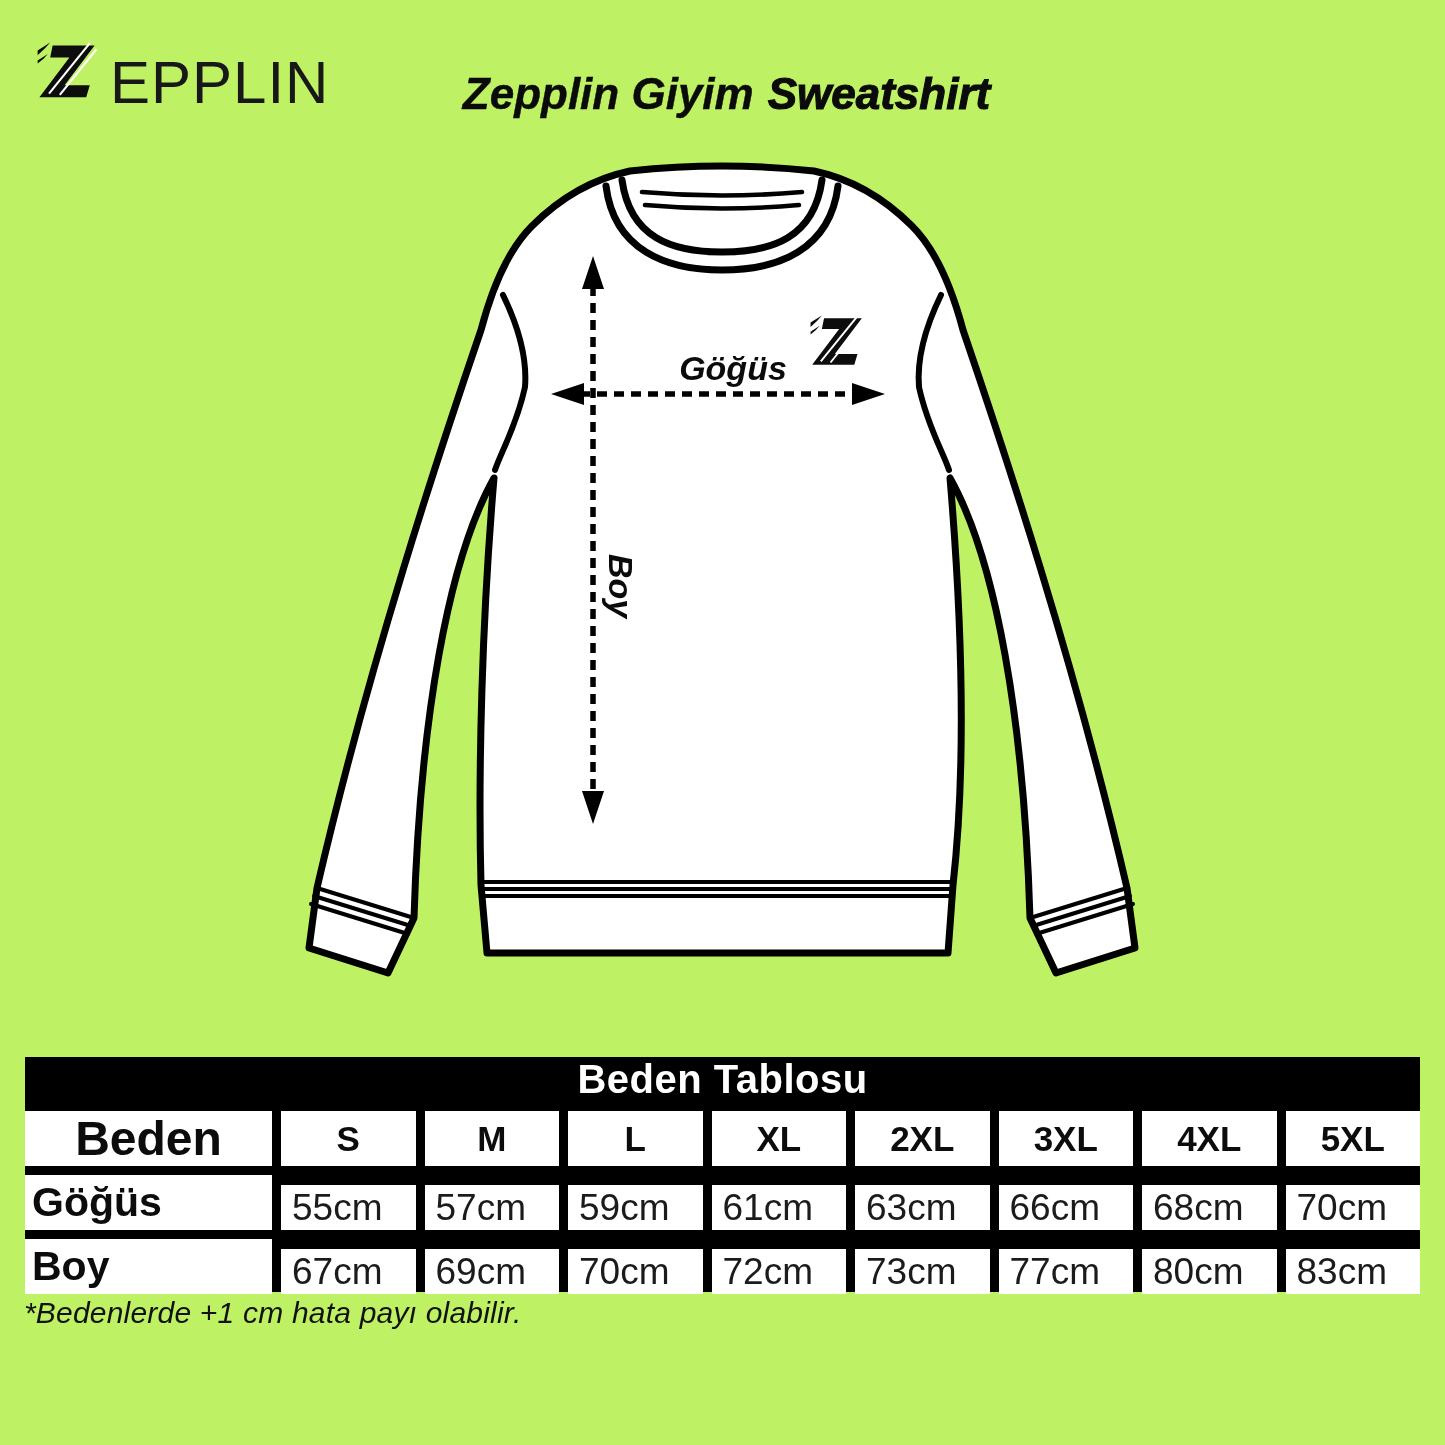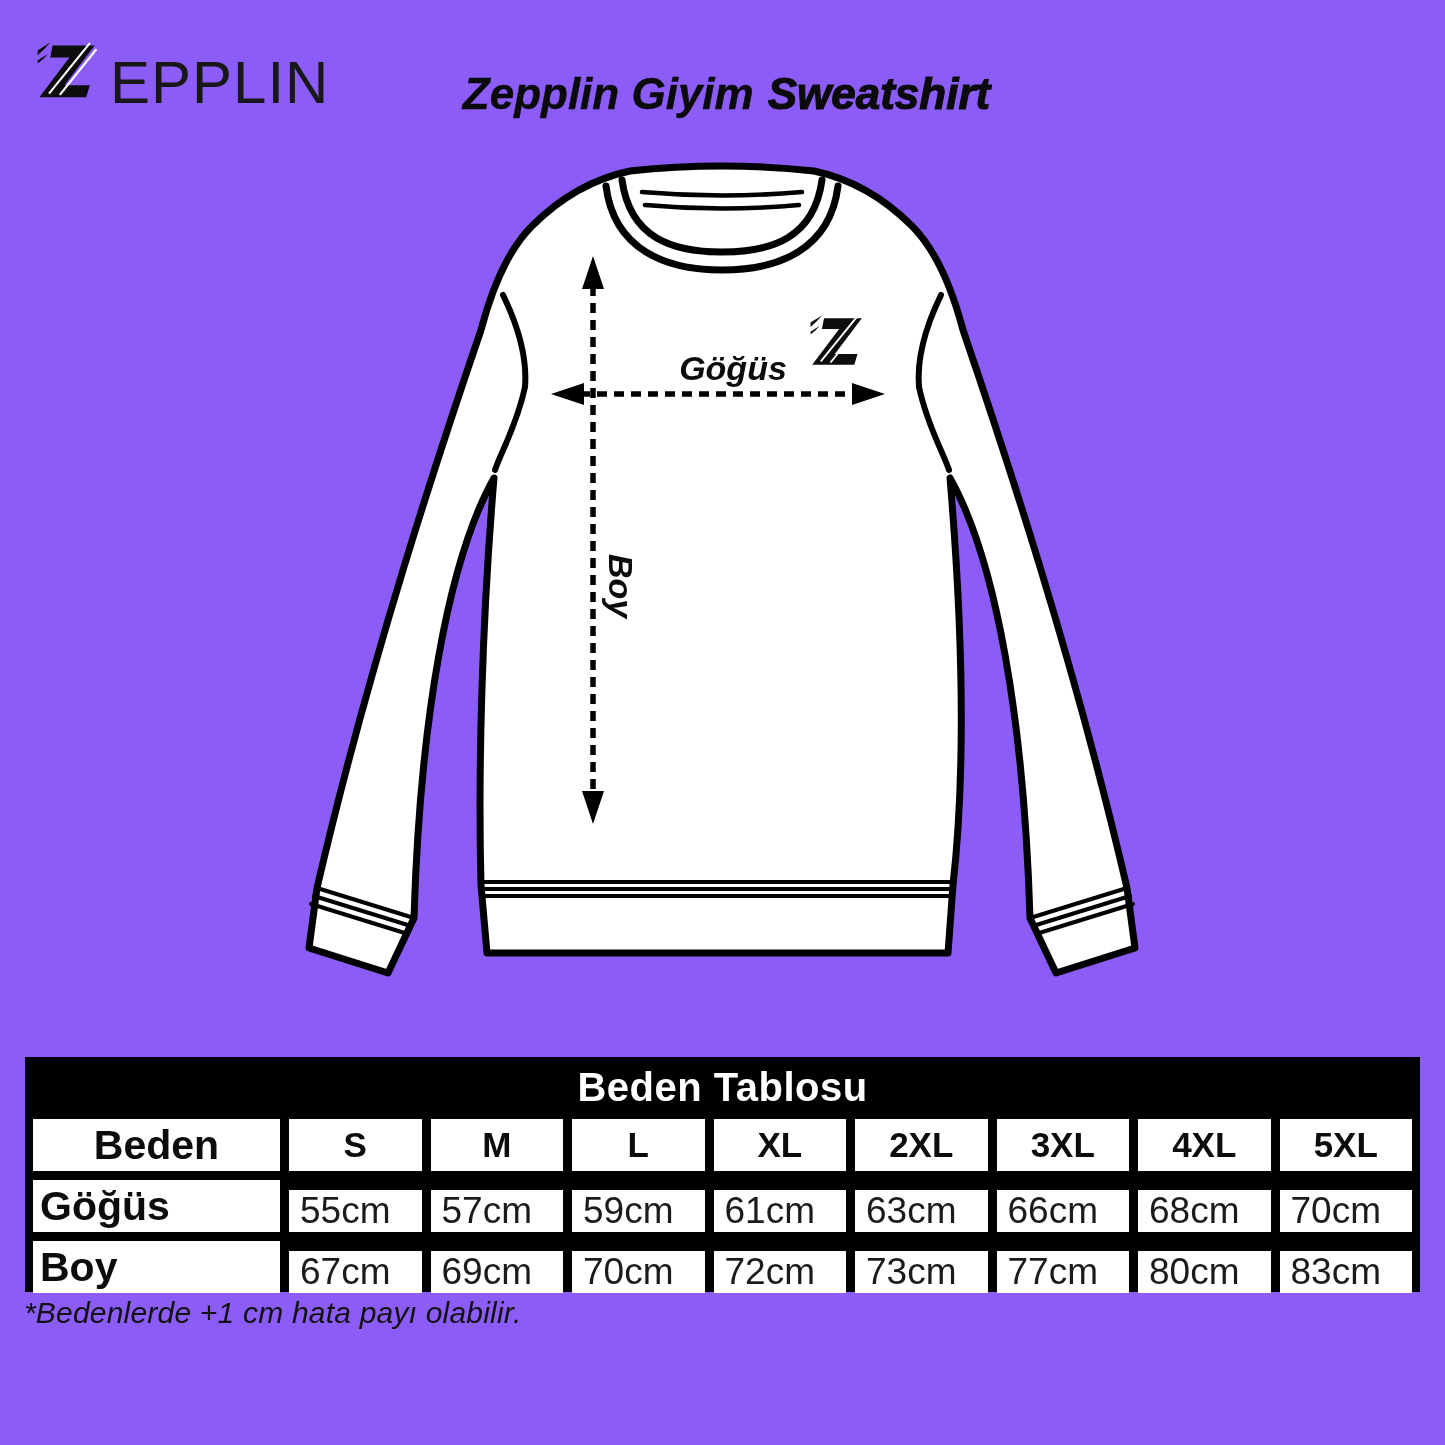--- a/index.html
+++ b/index.html
@@ -1,21 +1,21 @@
 <!DOCTYPE html>
 <html><head>
 <meta charset="utf-8">
 <style>
   html,body{margin:0;padding:0;}
   body{
     width:1445px;height:1445px;background:#ffffff;
     font-family:"Liberation Sans", sans-serif;color:#000;
     -webkit-font-smoothing:antialiased;
   }
-  .page{position:relative;width:1445px;height:1445px;overflow:hidden;background:#8b5cf6;}
+  .page{position:relative;width:1445px;height:1445px;overflow:hidden;background:#bef264;}
 
   
   .brand{position:absolute;left:36px;top:42px;display:flex;align-items:flex-end;gap:12px;}
   .brand-z{width:62px;height:60px;display:block;}
   .brand-text{
     font-size:60px;font-weight:400;letter-spacing:1px;line-height:1;
     color:#181818;margin-bottom:-11px;
   }
 
   
@@ -29,35 +29,35 @@
   
   .diagram{position:absolute;left:0;top:0;width:1445px;height:1050px;}
   .dim-label{
     font-family:"Liberation Sans", sans-serif;
     font-size:34px;font-style:italic;font-weight:600;fill:#0b0b0b;
   }
 
   
   .size-table{
     position:absolute;left:25px;top:1057px;width:1395px;height:235px;
-    background:#000;box-sizing:border-box;padding:8px;
+    background:#000;box-sizing:border-box;padding:0;
     display:flex;flex-direction:column;gap:9px;
   }
   .tbl-title{
     height:45px;flex:0 0 45px;color:#fff;font-weight:700;font-size:40px;
     letter-spacing:0.5px;display:flex;align-items:center;justify-content:center;
   }
   .tbl-grid{
     flex:1;display:grid;gap:9px;
     grid-template-columns:247px repeat(8, 1fr);
     grid-auto-rows:1fr;
   }
   .cell{background:#fff;display:flex;align-items:center;box-sizing:border-box;color:#0c0c0c;}
   .c-head{justify-content:center;font-weight:700;font-size:35px;}
-  .c-first{font-size:41px;}
+  .c-first{font-size:48px;}
   .c-label{font-weight:700;font-size:41px;padding-left:7px;}
   .c-val{font-weight:400;font-size:37px;padding-left:11px;color:#1b1b1b;margin-top:10px;}
 
   .footnote{
     position:absolute;left:24px;top:1296px;margin:0;
     font-size:30px;font-weight:400;color:#121212;letter-spacing:0.2px;font-style:italic;
   }
 </style>
 </head>
 <body>

